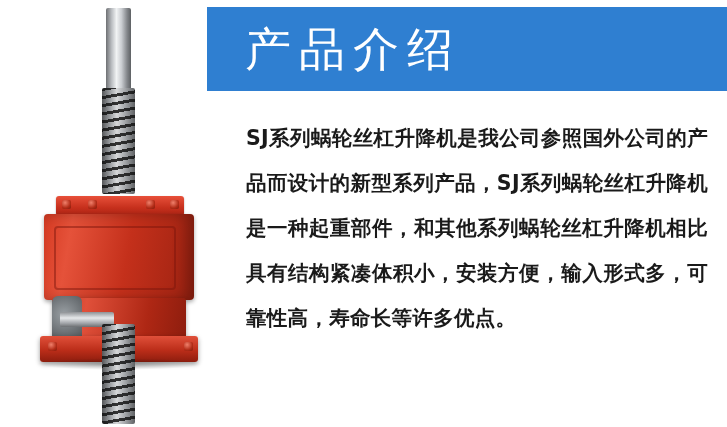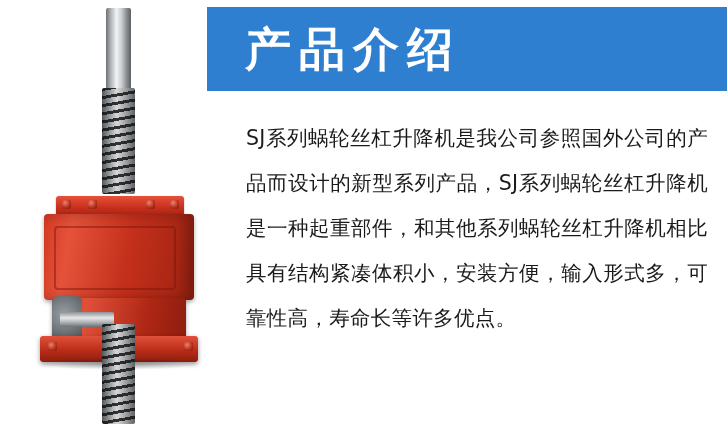--- a/index.html
+++ b/index.html
@@ -31,36 +31,36 @@
     width: 520px;
     height: 84px;
     background: #2f7fd1;
     display: flex;
     align-items: center;
   }
   .banner-title {
     color: #ffffff;
     font-family: "DejaVu Sans", "Liberation Sans", sans-serif;
     font-size: 46px;
-    font-weight: bold;
+    font-weight: normal;
     letter-spacing: 8px;
     padding-left: 38px;
     line-height: 1;
   }
 
   
   .body-text {
     position: absolute;
     left: 246px;
     top: 116px;
     width: 462px;
     color: #1a1a1a;
     font-family: "DejaVu Sans", "Liberation Sans", sans-serif;
     font-size: 20.5px;
-    font-weight: normal;
+    font-weight: bold;
     line-height: 45px;
     text-align: justify;
     text-justify: inter-character;
     letter-spacing: 0.3px;
   }
 
   
   .photo {
     position: absolute;
     left: 0;

